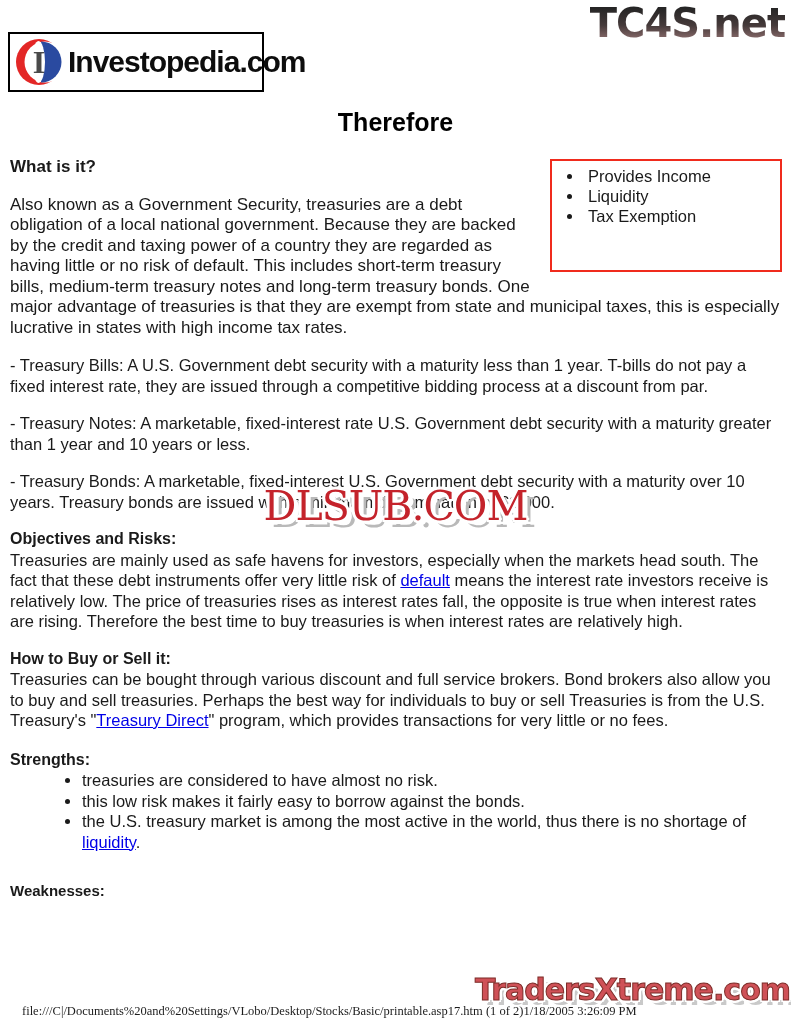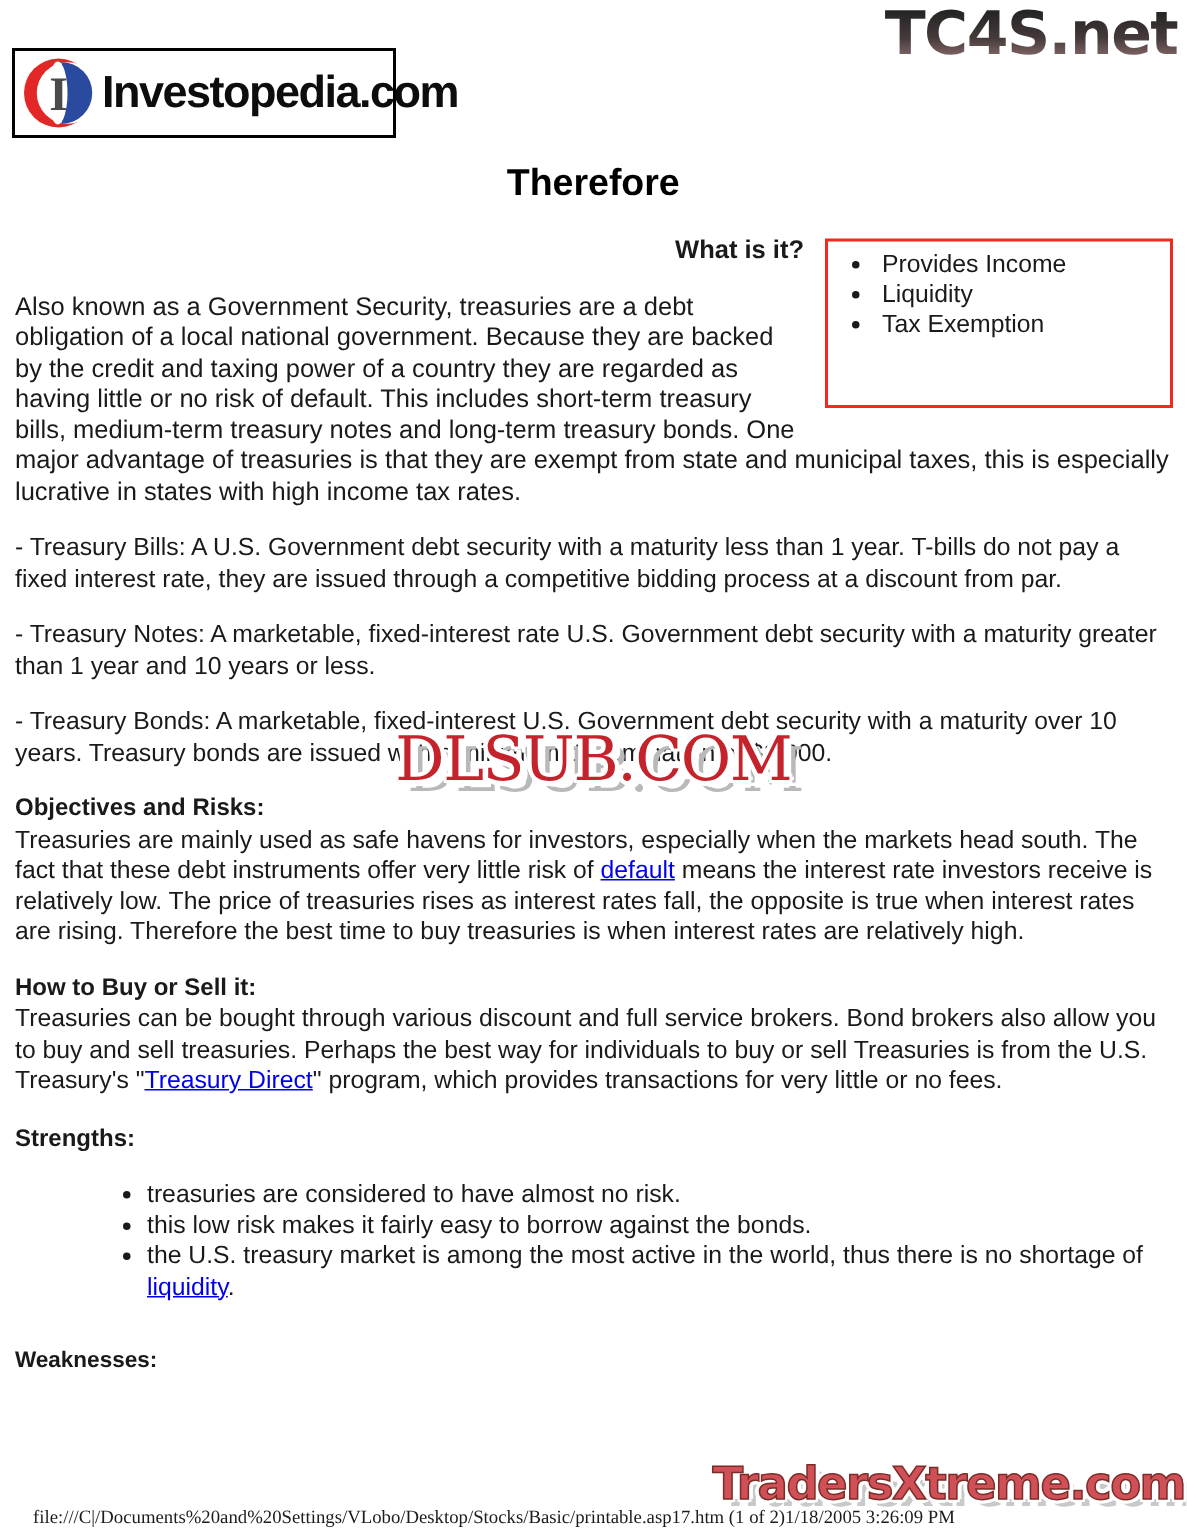--- a/index.html
+++ b/index.html
@@ -21,27 +21,27 @@
   .title{position:absolute;top:108px;left:0;width:100%;text-align:center;font-size:25px;
          font-weight:bold;color:#000;}
 
   
   .content{position:absolute;top:154px;left:10px;right:9px;font-size:16.5px;line-height:20.5px;}
   .uses-box{float:right;width:228px;height:106px;border:2px solid #f02b1d;margin:5px 0 6px 14px;
             padding-top:3px;}
   .uses-title{text-align:center;font-weight:bold;font-size:17px;margin:2px 0 1px 0;}
   .uses-box ul{margin:2px 0 0 0;padding-left:32px;}
   .uses-box li{line-height:20px;padding-left:4px;}
-  .what-heading{font-weight:bold;font-size:17px;text-align:right;margin:3px 0 3px 0;}
+  .what-heading{font-weight:bold;font-size:17px;text-align:left;margin:3px 0 3px 0;}
   .p1{font-size:17px;margin:0;}
   .content p{margin:17px 0 0 0;}
   .sec-heading{font-weight:bold;font-size:16px;margin:17px 0 0 0;}
   .sec-heading.mt-big{margin-top:29px;}
   .content a{color:#0000e8;text-decoration:underline;}
-  .strengths-list{margin:16px;padding-left:72px;}
+  .strengths-list{margin:0;padding-left:72px;}
   .strengths-list li{line-height:20.5px;}
 
   
   .dlsub{position:absolute;top:482px;left:50%;transform:translateX(-50%);
          font-family:"DejaVu Serif",serif;font-weight:normal;font-size:41px;letter-spacing:-1px;
          color:#c4232b;white-space:nowrap;
          text-shadow:-3px 0 0 #fff,3px 0 0 #fff,0 -3px 0 #fff,0 3px 0 #fff,
                      -2px -2px 0 #fff,2px -2px 0 #fff,-2px 2px 0 #fff,2px 2px 0 #fff,
                      5px 4px 0 #fff,8px 7px 0 #b9b9b9;}
   .tradersx{position:absolute;top:972px;right:1px;font-family:"DejaVu Sans",sans-serif;

